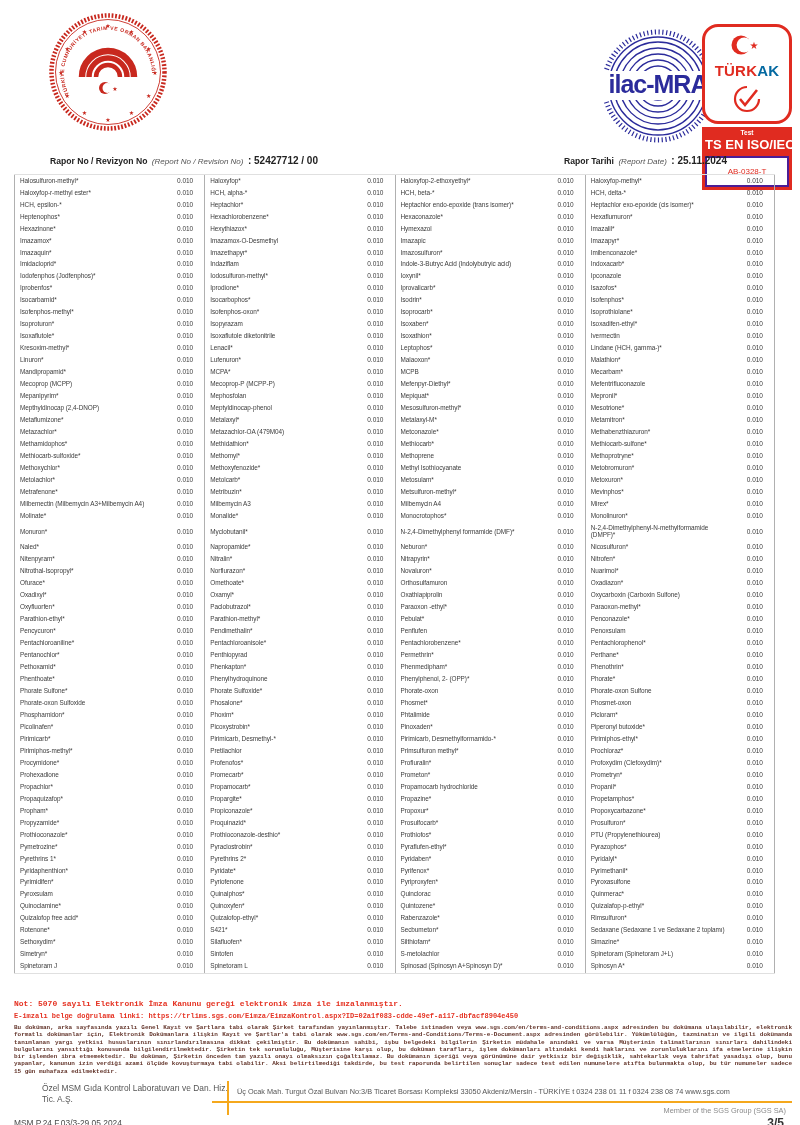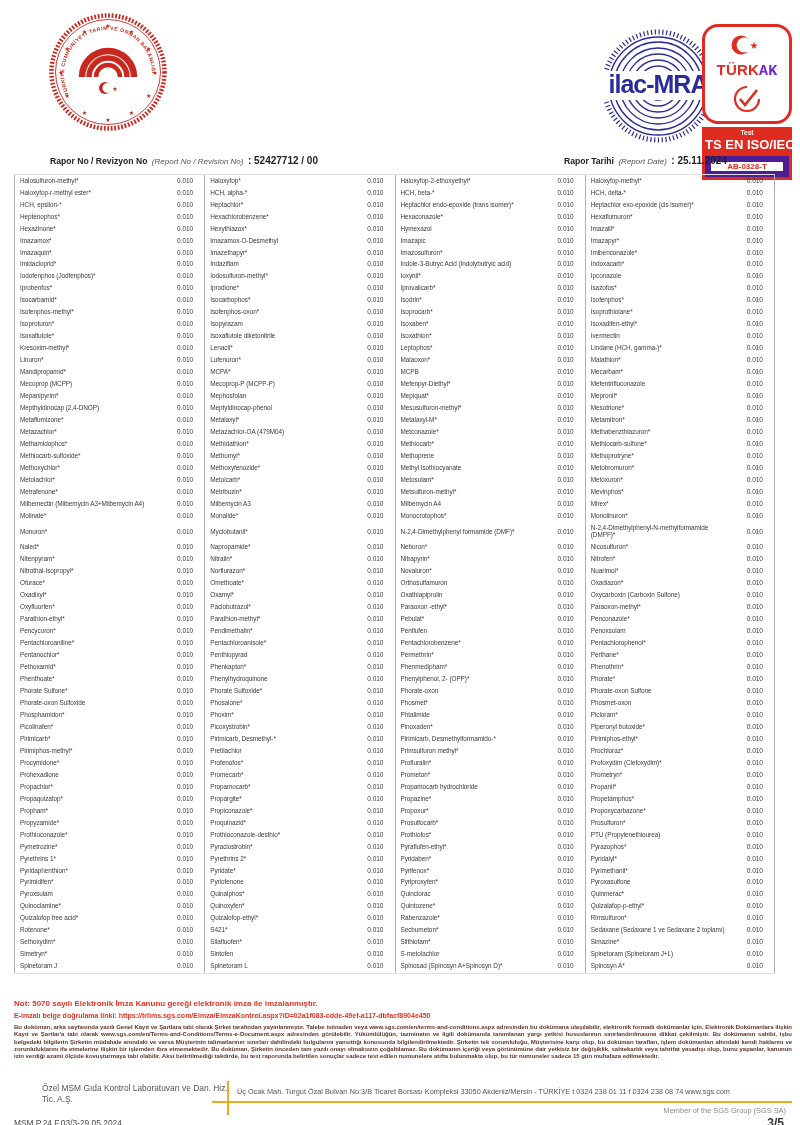--- a/index.html
+++ b/index.html
@@ -8,48 +8,48 @@
 
   
   .emblem{position:absolute;left:46px;top:10px;}
   .ilac{position:absolute;left:592px;top:26px;}
   .turkak-wrap{position:absolute;left:702px;top:24px;width:90px;}
   .turkak-box{box-sizing:border-box;width:90px;height:100px;border:3.5px solid #e02b20;border-radius:16px;
               display:flex;flex-direction:column;align-items:center;justify-content:space-between;
               padding:6px 0 7px 0;background:#fff;}
   .turkak-name{font-weight:bold;font-size:15px;letter-spacing:.2px;line-height:1;}
   .turkak-name .t-red{color:#e02b20;}
-  .turkak-name .t-gray{color:#6d28d9;font-family:Liberation Mono, monospace;}
+  .turkak-name .t-gray{color:#0369a1;}
   .turkak-info{box-sizing:border-box;width:90px;background:#e02b20;margin-top:3px;text-align:center;
                padding:2px 3px 3px 3px;}
   .turkak-test{color:#fff;font-size:6.5px;font-weight:bold;line-height:1.3;}
   .turkak-std{color:#fff;font-size:13px;font-weight:bold;line-height:1.3;white-space:nowrap;}
-  .turkak-ab{background:#fff;color:#e02b20;font-size:8px;font-weight:bold;margin-top:2px;
-             padding:0 0;border:6px solid #4c1d95;}
+  .turkak-ab{background:#fff;color:#e02b20;font-size:8px;font-weight:normal;margin-top:2px;
+             padding:9px 0;border:2px solid #4c1d95;}
 
   
   .meta-row{position:absolute;left:14px;right:14px;top:150px;display:flex;align-items:baseline;}
   .meta-left{flex:1;}
   .meta-right{width:258px;flex:none;}
   .m-label{font-weight:bold;font-size:8.6px;color:#222;margin-left:36px;}
   .m-en{font-style:italic;font-size:8px;color:#555;font-weight:normal;}
   .m-val{font-weight:bold;font-size:10px;color:#222;}
 
   
   .analyte-table{position:absolute;left:14px;top:174px;width:761px;
                  display:grid;grid-template-columns:repeat(4,1fr);
                  border-top:1px solid #e0e0e0;border-bottom:1px solid #e0e0e0;}
   .cell{display:flex;justify-content:space-between;align-items:center;
         border-left:1px solid #b0b0b0;padding:2.6px 11px 2.6px 5px;}
   .cell.c3{border-right:1px solid #b0b0b0;}
   .an{font-size:6.4px;line-height:6.8px;max-width:139px;letter-spacing:-0.05px;}
   .av{font-size:6.5px;line-height:6.8px;white-space:nowrap;margin-left:4px;}
 
   
-  .notes{position:absolute;left:14px;right:8px;top:999px;}
+  .notes{position:absolute;left:14px;right:8px;top:999px;font-family:Liberation Mono, monospace;}
   .note1{color:#e53323;font-weight:bold;font-size:8px;line-height:1.2;}
   .note2{color:#e53323;font-weight:bold;font-size:7px;line-height:1.2;margin-top:3px;}
   .disclaimer{margin-top:4px;color:#63352b;font-weight:bold;font-size:6px;line-height:7.3px;
               text-align:justify;letter-spacing:-0.03px;}
 
   
   .footer{position:absolute;left:14px;right:14px;top:1080px;height:45px;}
   .company{position:absolute;left:0;top:3px;width:195px;font-size:8.4px;color:#555;line-height:1.25;margin-left:28px;}
   .formcode{position:absolute;left:0;top:38px;font-size:8.4px;color:#4a4a4a;}
   .vline{position:absolute;left:213px;top:1px;width:2px;height:34px;background:#f5a81c;}

